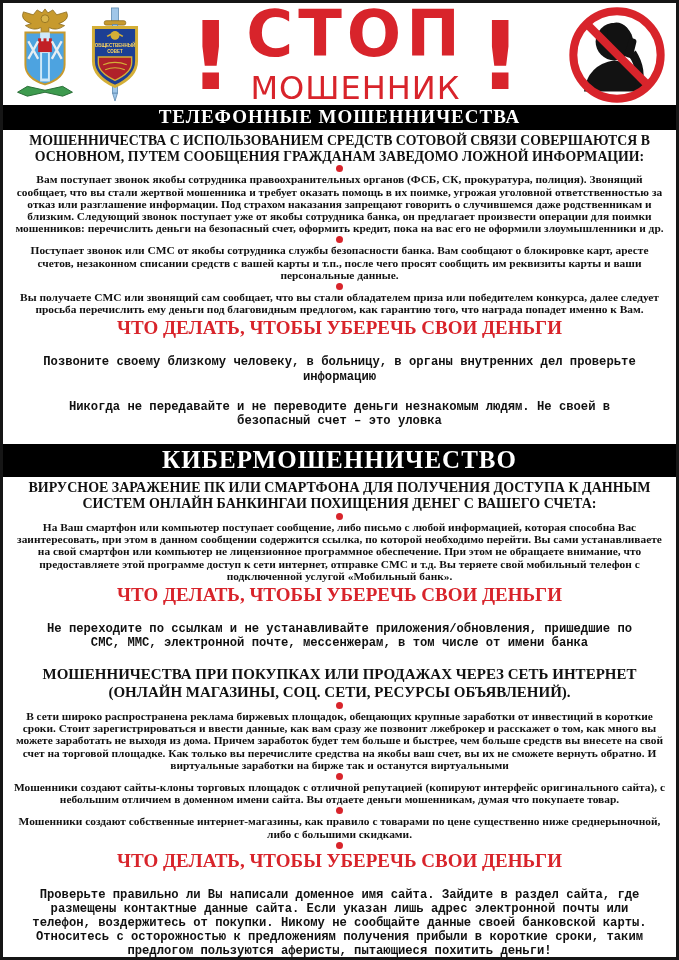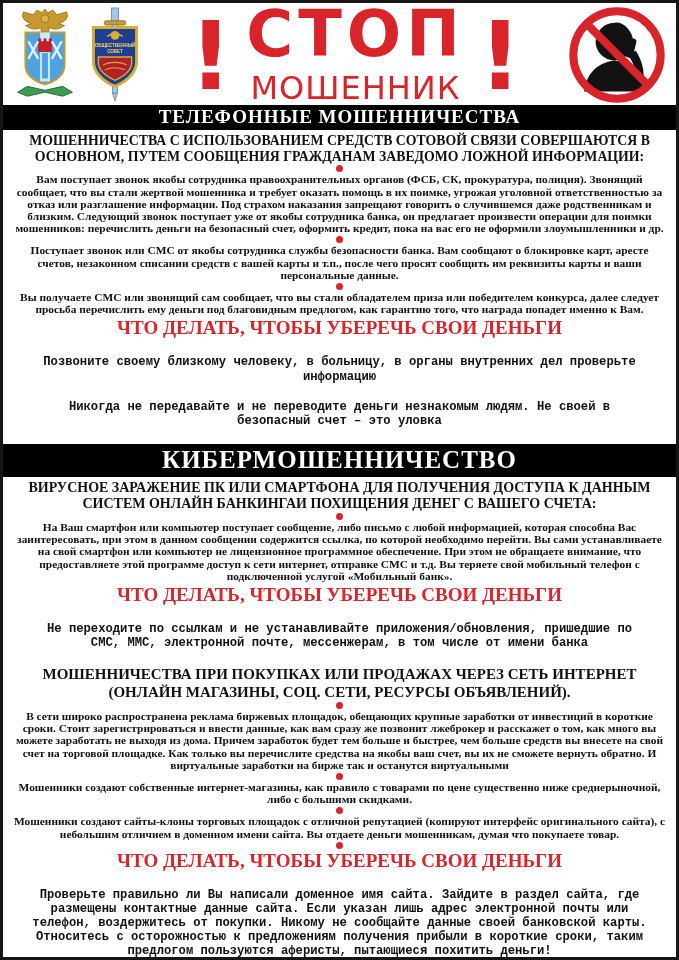--- a/index.html
+++ b/index.html
@@ -148,25 +148,25 @@
   <section>
     <div class="content">
       <p class="intro s3">МОШЕННИЧЕСТВА ПРИ ПОКУПКАХ ИЛИ ПРОДАЖАХ ЧЕРЕЗ СЕТЬ ИНТЕРНЕТ (ОНЛАЙН МАГАЗИНЫ, СОЦ. СЕТИ, РЕСУРСЫ ОБЪЯВЛЕНИЙ).</p>
 
       <div>
         <span class="dot"></span>
         <p class="body">В сети широко распространена реклама биржевых площадок, обещающих крупные заработки от инвестиций в короткие сроки. Стоит зарегистрироваться и ввести данные, как вам сразу же позвонит лжеброкер и расскажет о том, как много вы можете заработать не выходя из дома. Причем заработок будет тем больше и быстрее, чем больше средств вы внесете на свой счет на торговой площадке. Как только вы перечислите средства на якобы ваш счет, вы их не сможете вернуть обратно. И виртуальные заработки на бирже так и останутся виртуальными</p>
       </div>
       <div>
         <span class="dot"></span>
-        <p class="body">Мошенники  создают собственные интернет-магазины, как правило с товарами по цене существенно ниже среднерыночной, либо с большими скидками.</p>
+        <p class="body">Мошенники  создают сайты-клоны торговых площадок с отличной репутацией (копируют интерфейс оригинального сайта), с небольшим отличием в доменном имени сайта. Вы отдаете деньги мошенникам, думая что покупаете товар.</p>
       </div>
       <div>
         <span class="dot"></span>
-        <p class="body">Мошенники  создают сайты-клоны торговых площадок с отличной репутацией (копируют интерфейс оригинального сайта), с небольшим отличием в доменном имени сайта. Вы отдаете деньги мошенникам, думая что покупаете товар.</p>
+        <p class="body">Мошенники  создают собственные интернет-магазины, как правило с товарами по цене существенно ниже среднерыночной, либо с большими скидками.</p>
       </div>
       <div>
         <span class="dot"></span>
       </div>
 
       <div class="advice-title">ЧТО ДЕЛАТЬ, ЧТОБЫ УБЕРЕЧЬ СВОИ ДЕНЬГИ</div>
       <p class="advice">Проверьте правильно ли Вы написали доменное имя сайта. Зайдите в раздел сайта, где размещены контактные данные сайта. Если указан лишь адрес электронной почты или телефон, воздержитесь от покупки. Никому не сообщайте данные своей банковской карты. Относитесь с осторожностью к предложениям получения прибыли в короткие сроки, таким предлогом пользуются аферисты, пытающиеся похитить деньги!</p>
     </div>
   </section>
 

